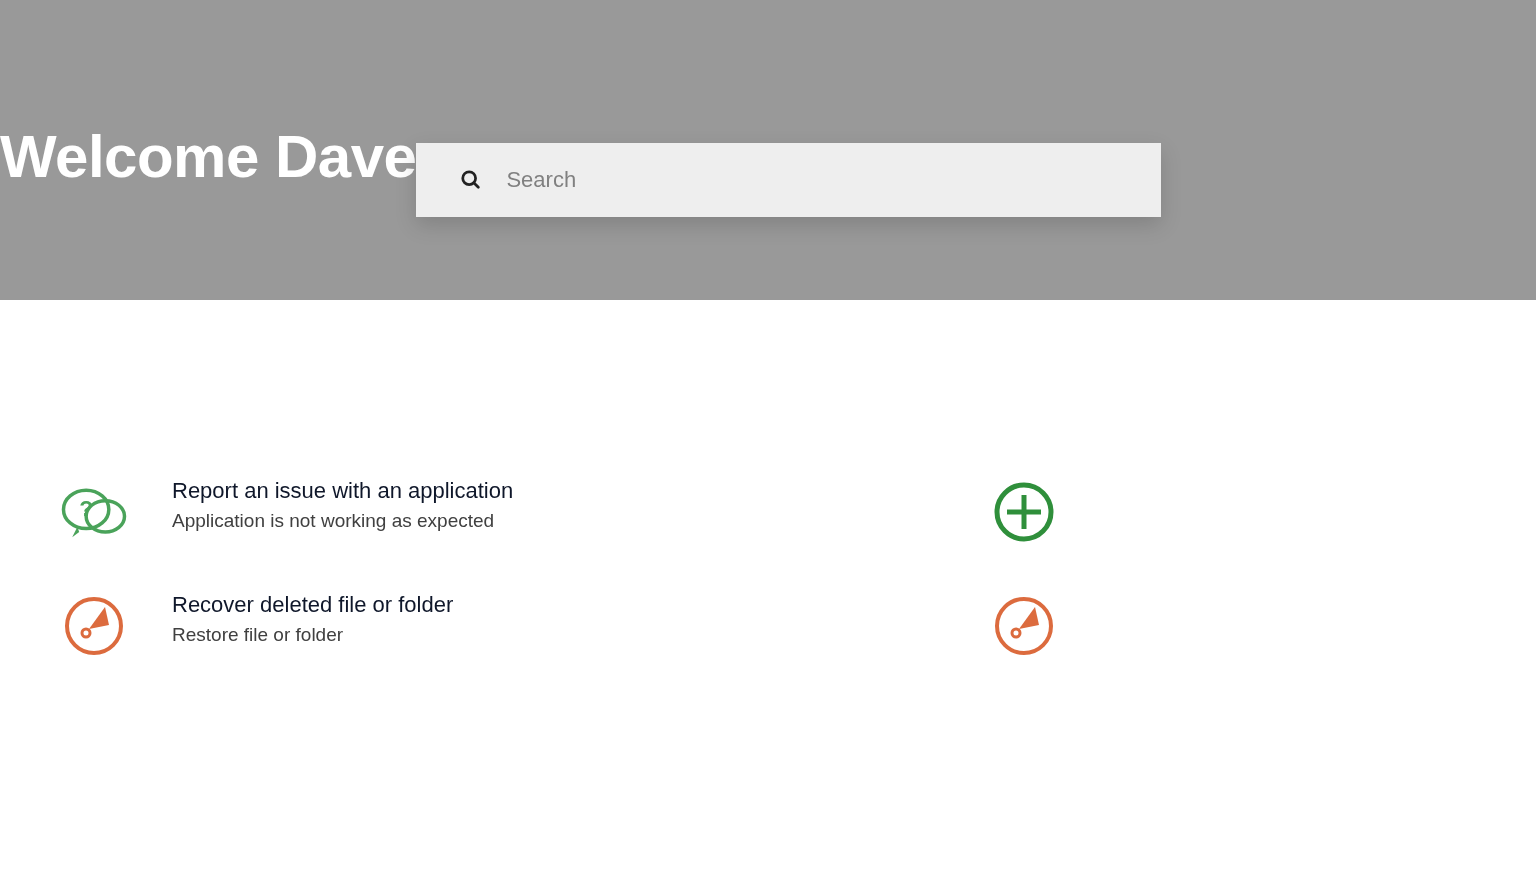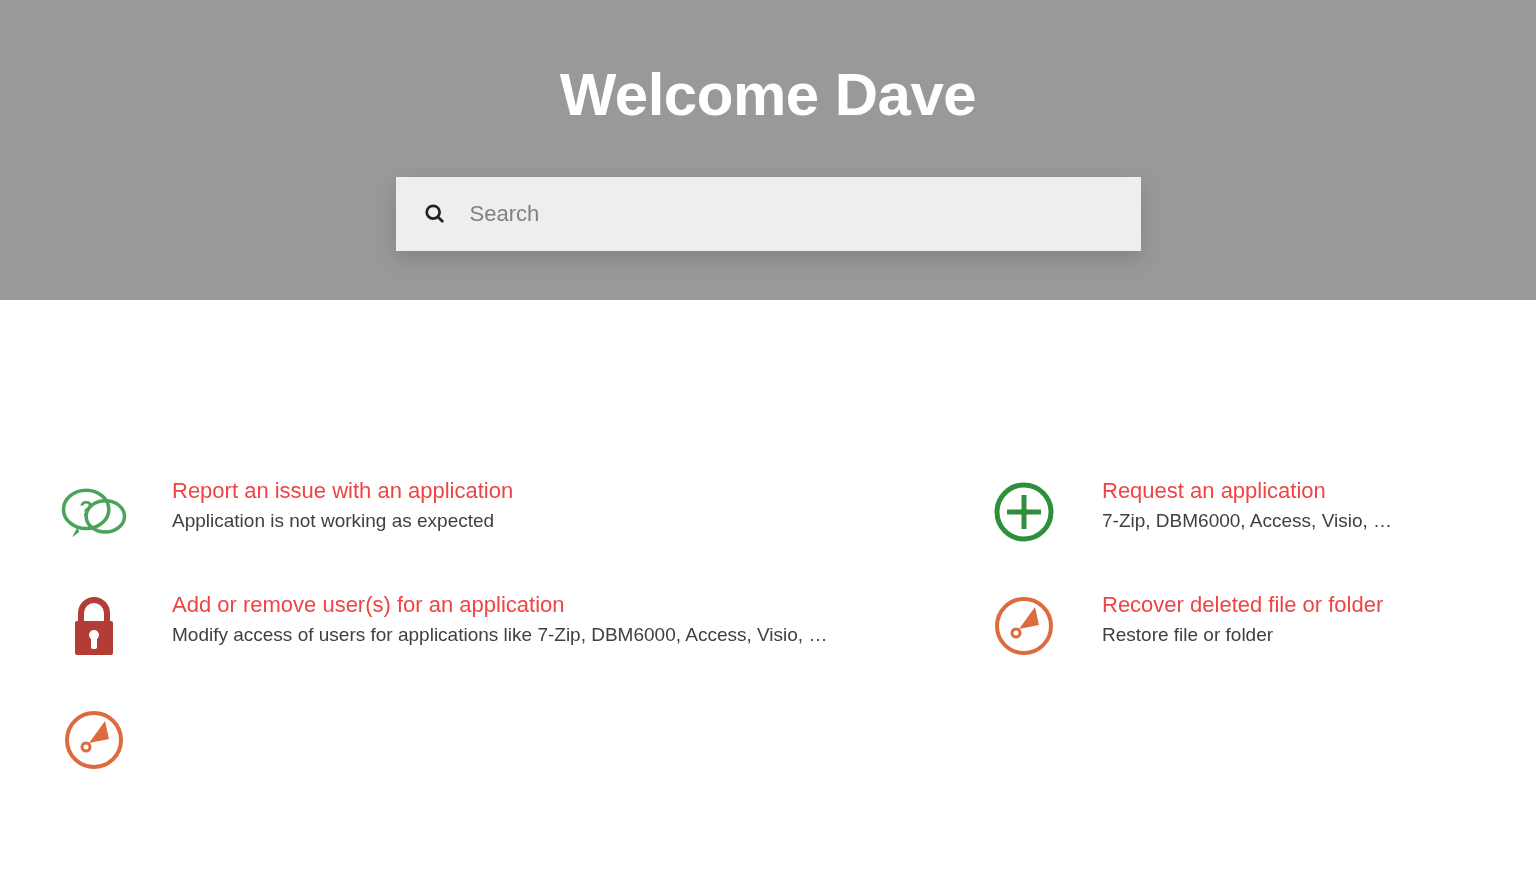--- a/index.html
+++ b/index.html
@@ -8,38 +8,38 @@
     background: #ffffff;
     width: 1536px;
     height: 881px;
     overflow: hidden;
   }
   .hero {
     background: #999999;
     width: 100%;
     height: 300px;
     display: flex;
-    flex-direction: column;
+    flex-direction: row;
     align-items: center;
     padding-top: 60px;
   }
   .welcome-title {
     color: #ffffff;
     font-size: 60px;
     font-weight: 700;
     letter-spacing: -0.5px;
     margin-bottom: 48px;
   }
   .search-bar {
     width: 745px;
     height: 74px;
     background: #eeeeee;
     display: flex;
     align-items: center;
-    padding: 0 28px;
+    padding: 0 44px;
     box-shadow: 0 8px 20px rgba(0,0,0,0.15);
   }
   .search-icon {
     color: #222222;
     font-size: 22px;
     font-weight: bold;
     margin-right: 24px;
     display: inline-flex;
     align-items: center;
     justify-content: center;
@@ -71,21 +71,21 @@
     width: 68px;
     height: 68px;
     flex: 0 0 auto;
     display: flex;
     align-items: center;
     justify-content: center;
   }
   .item-text { padding-top: 0px; }
   .item-title {
     font-size: 22px;
-    color: #ef4444;
+    color: #0f172a;
     font-weight: 400;
     margin-bottom: 6px;
   }
   .item-desc {
     font-size: 19px;
     color: #404040;
     font-weight: 400;
   }
   svg { display: block; }
 </style>
@@ -123,40 +123,22 @@
   </div>
 
   <div class="catalog-item">
     <span class="icon-wrap">
       <svg width="62" height="62" viewBox="0 0 62 62">
         <circle cx="31" cy="31" r="27" fill="none" stroke="#2f8f3b" stroke-width="5"></circle>
         <line x1="31" y1="14" x2="31" y2="48" stroke="#2f8f3b" stroke-width="5"></line>
         <line x1="14" y1="31" x2="48" y2="31" stroke="#2f8f3b" stroke-width="5"></line>
       </svg>
     </span>
-    <div class="item-text">
-      <div class="item-title">Request an application</div>
-      <div class="item-desc">7-Zip, DBM6000, Access, Visio, …</div>
-    </div>
   </div>
 
-  <div class="catalog-item">
-    <span class="icon-wrap">
-      <svg width="50" height="62" viewBox="0 0 50 62">
-        <path d="M 12 26 L 12 18 A 13 13 0 0 1 38 18 L 38 26" fill="none" stroke="#b33d36" stroke-width="6" stroke-linecap="round"></path>
-        <rect x="6" y="26" width="38" height="34" fill="#b33d36" rx="2"></rect>
-        <circle cx="25" cy="40" r="5" fill="#ffffff"></circle>
-        <rect x="22" y="42" width="6" height="12" fill="#ffffff" rx="2"></rect>
-      </svg>
-    </span>
-    <div class="item-text">
-      <div class="item-title">Add or remove user(s) for an application</div>
-      <div class="item-desc">Modify access of users for applications like 7-Zip, DBM6000, Access, Visio, …</div>
-    </div>
-  </div>
 
   <div class="catalog-item">
     <span class="icon-wrap">
       <svg width="62" height="62" viewBox="0 0 62 62">
         <circle cx="31" cy="31" r="27" fill="none" stroke="#dc6b3e" stroke-width="4"></circle>
         <circle cx="23" cy="38" r="4" fill="none" stroke="#dc6b3e" stroke-width="3"></circle>
         <path d="M 26 34 L 42 12 L 46 30 Z" fill="#dc6b3e"></path>
       </svg>
     </span>
     <div class="item-text">

